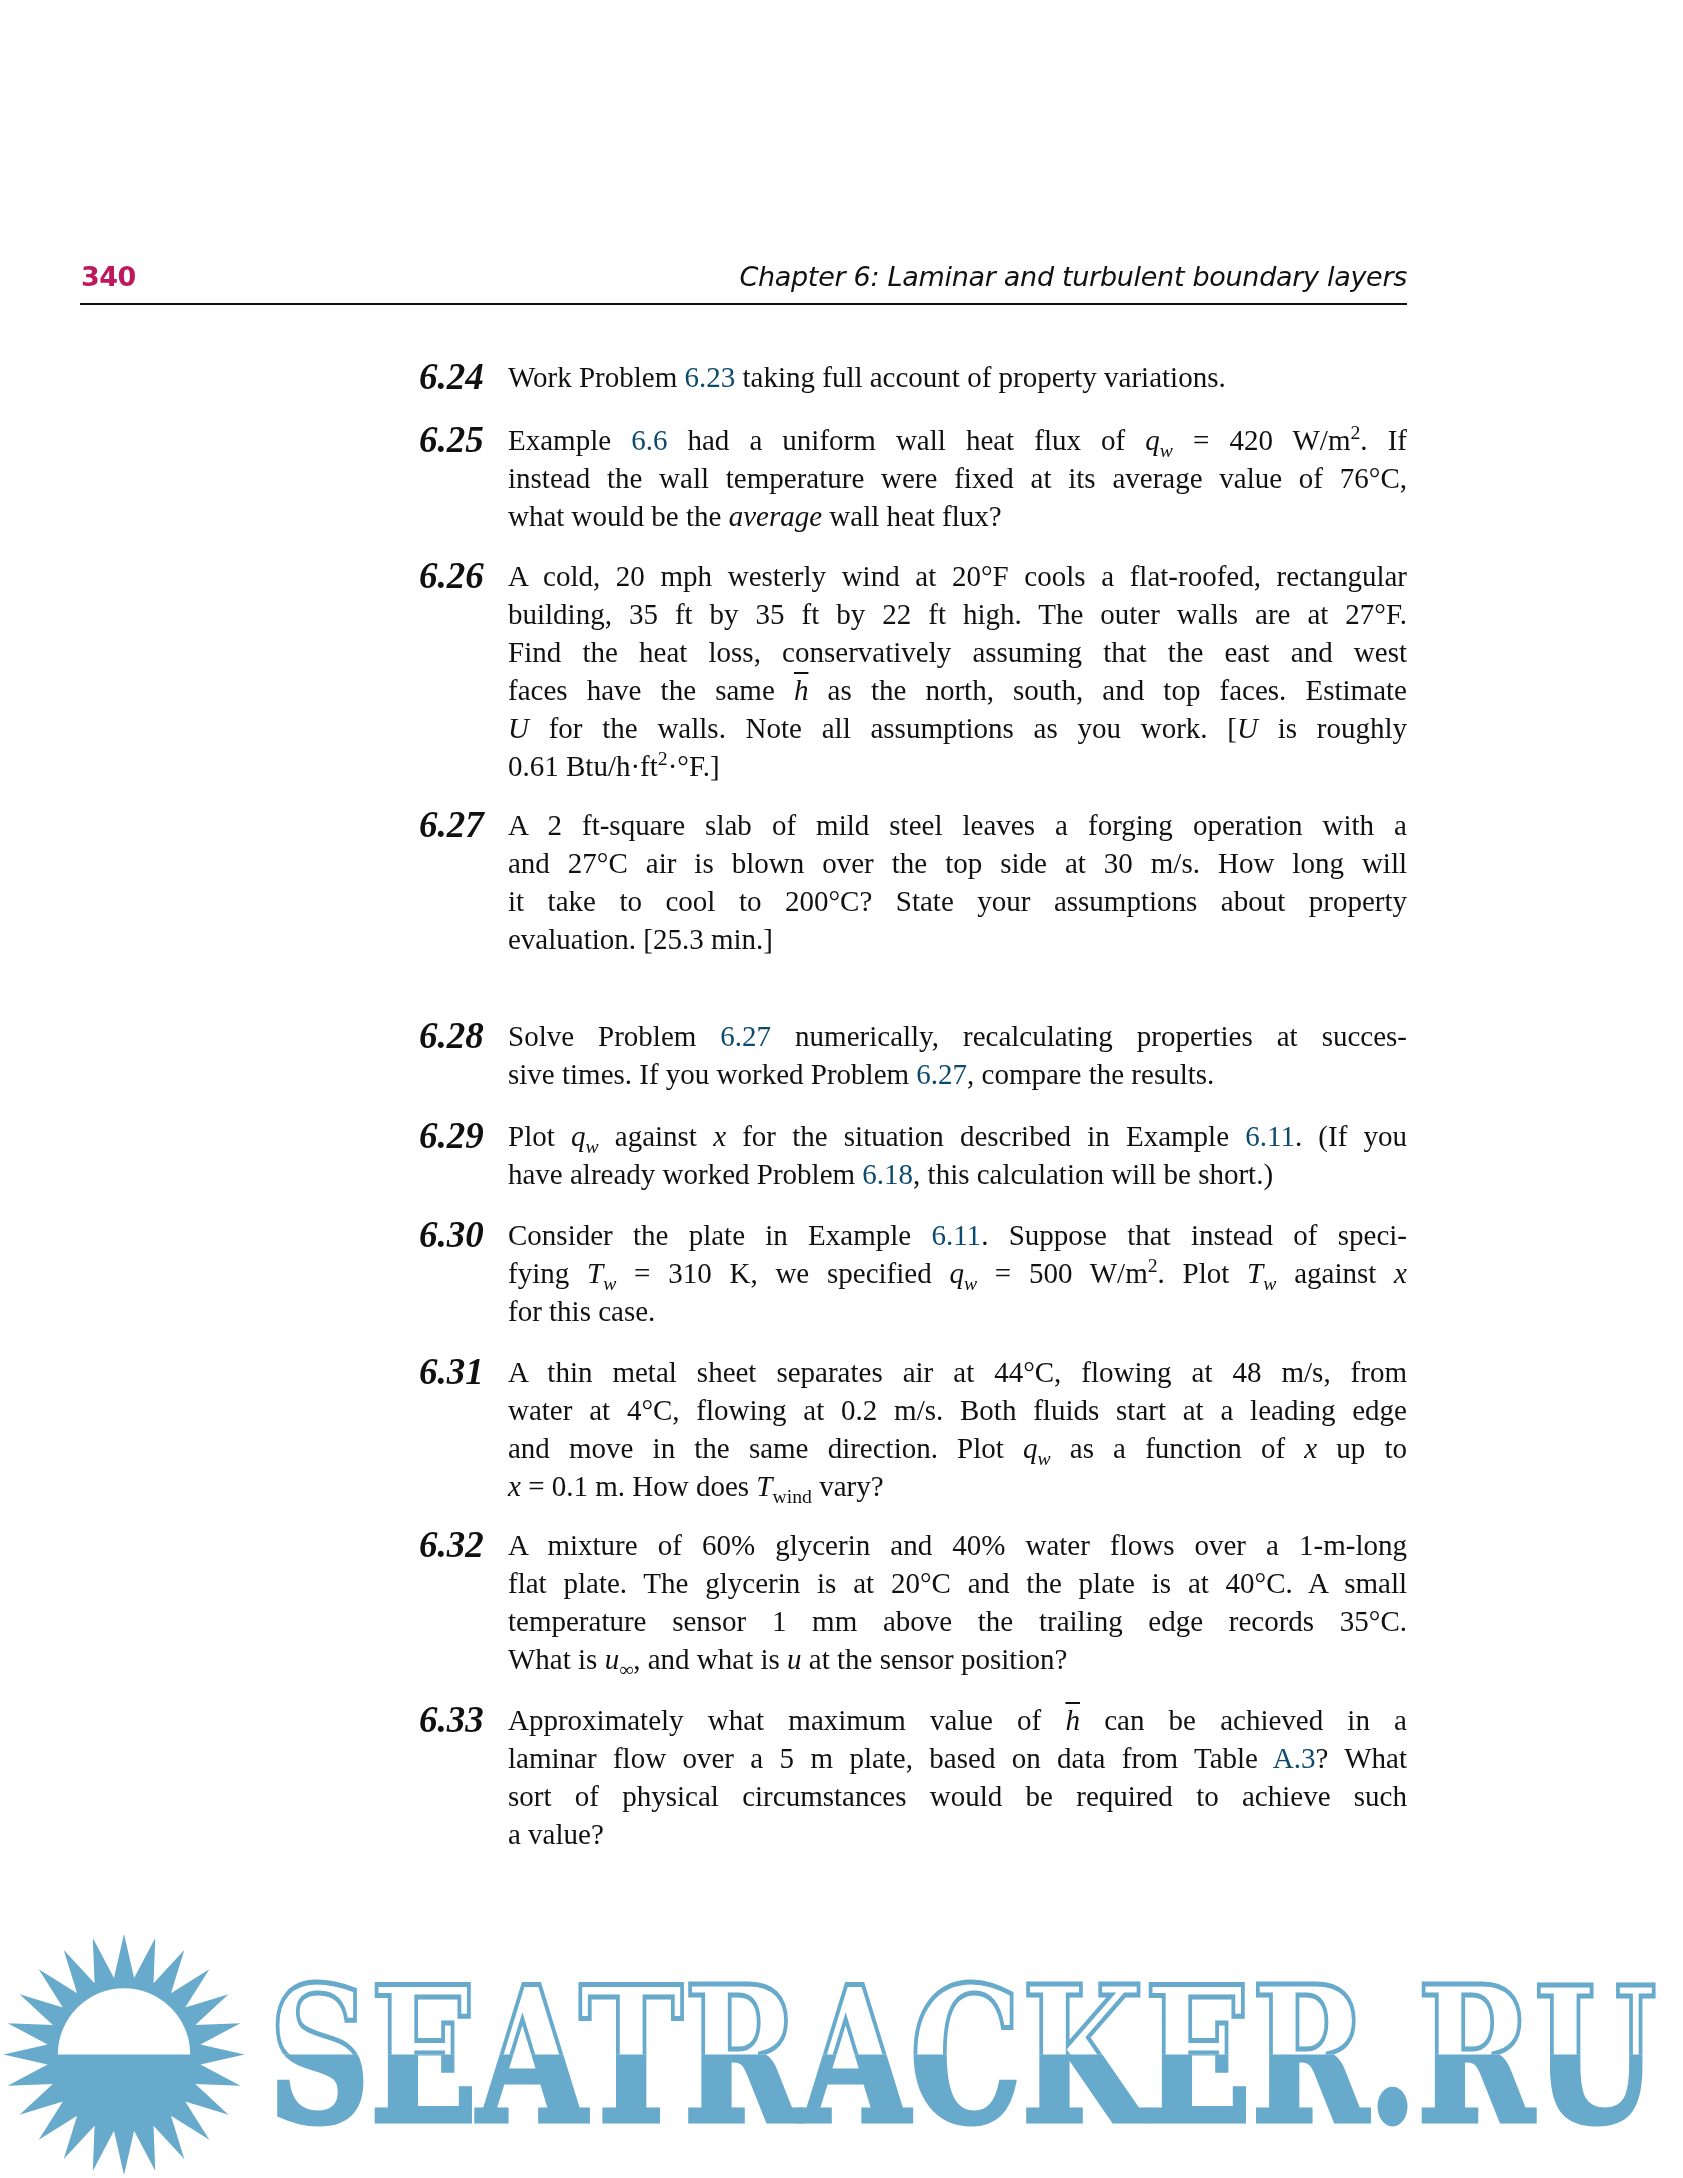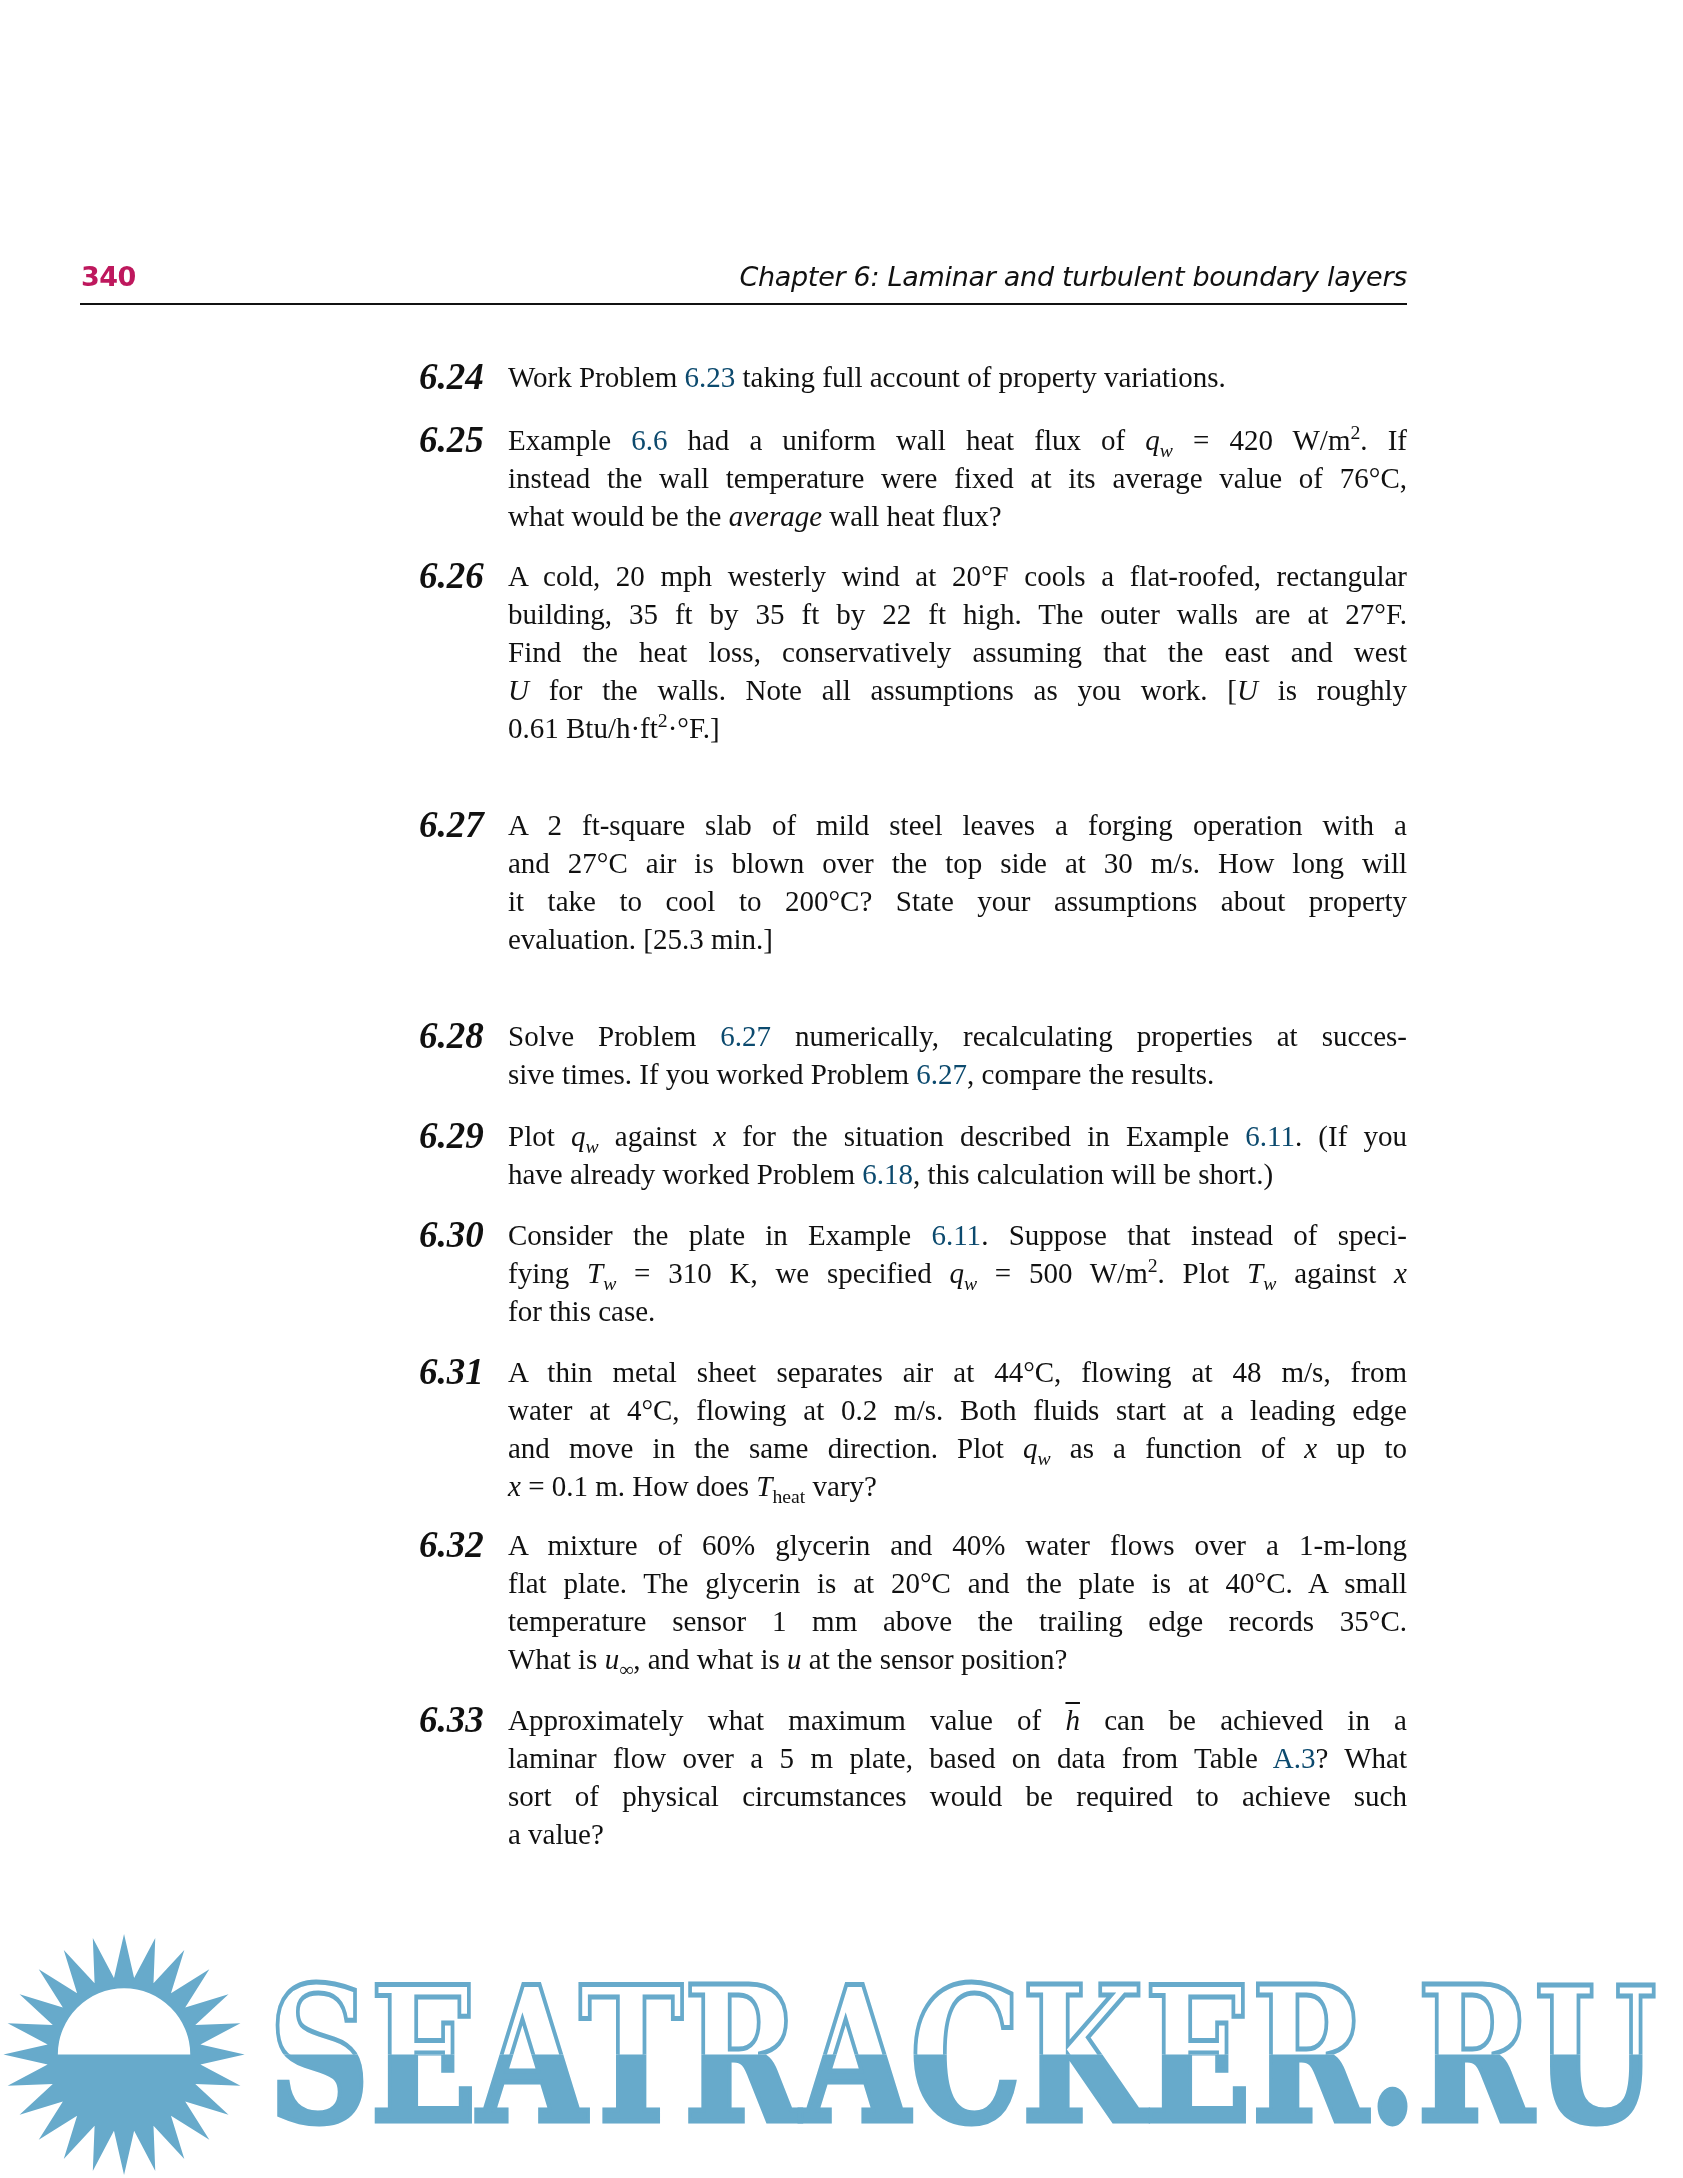--- a/index.html
+++ b/index.html
@@ -41,20 +41,21 @@
         <span class="line"><span>instead the wall temperature were fixed at its average value of 76°C,</span></span>
         <span class="line last"><span>what would be the </span><span class="math">average</span><span> wall heat flux?</span></span>
       </div>
     </div>
     <div class="problem" style="top: 557px;">
       <span class="problem-number">6.26</span>
       <div class="problem-body">
         <span class="line"><span>A cold, 20 mph westerly wind at 20°F cools a flat-roofed, rectangular</span></span>
         <span class="line"><span>building, 35 ft by 35 ft by 22 ft high. The outer walls are at 27°F.</span></span>
         <span class="line"><span>Find the heat loss, conservatively assuming that the east and west</span></span>
+        <span class="line"><span>faces have the same </span><span class="math ov">h</span><span> as the north, south, and top faces. Estimate</span></span>
         <span class="line"><span class="math">U</span><span> for the walls. Note all assumptions as you work. [</span><span class="math">U</span><span> is roughly</span></span>
         <span class="line last"><span>0.61 Btu/h·ft</span><sup>2</sup><span>·°F.]</span></span>
       </div>
     </div>
     <div class="problem" style="top: 806px;">
       <span class="problem-number">6.27</span>
       <div class="problem-body">
         <span class="line"><span>A 2 ft-square slab of mild steel leaves a forging operation with a</span></span>
         <span class="line"><span>and 27°C air is blown over the top side at 30 m/s. How long will</span></span>
         <span class="line"><span>it take to cool to 200°C? State your assumptions about property</span></span>
@@ -82,21 +83,21 @@
         <span class="line"><span>fying </span><span class="math">T</span><sub class="math">w</sub><span> = 310 K, we specified </span><span class="math">q</span><sub class="math">w</sub><span> = 500 W/m</span><sup>2</sup><span>. Plot </span><span class="math">T</span><sub class="math">w</sub><span> against </span><span class="math">x</span></span>
         <span class="line last"><span>for this case.</span></span>
       </div>
     </div>
     <div class="problem" style="top: 1353px;">
       <span class="problem-number">6.31</span>
       <div class="problem-body">
         <span class="line"><span>A thin metal sheet separates air at 44°C, flowing at 48 m/s, from</span></span>
         <span class="line"><span>water at 4°C, flowing at 0.2 m/s. Both fluids start at a leading edge</span></span>
         <span class="line"><span>and move in the same direction. Plot </span><span class="math">q</span><sub class="math">w</sub><span> as a function of </span><span class="math">x</span><span> up to</span></span>
-        <span class="line last"><span class="math">x</span><span> = 0.1 m. How does </span><span class="math">T</span><sub>heat</sub><span> vary?</span></span>
+        <span class="line last"><span class="math">x</span><span> = 0.1 m. How does </span><span class="math">T</span><sub>wind</sub><span> vary?</span></span>
       </div>
     </div>
     <div class="problem" style="top: 1526px;">
       <span class="problem-number">6.32</span>
       <div class="problem-body">
         <span class="line"><span>A mixture of 60% glycerin and 40% water flows over a 1-m-long</span></span>
         <span class="line"><span>flat plate. The glycerin is at 20°C and the plate is at 40°C. A small</span></span>
         <span class="line"><span>temperature sensor 1 mm above the trailing edge records 35°C.</span></span>
         <span class="line last"><span>What is </span><span class="math">u</span><sub>∞</sub><span>, and what is </span><span class="math">u</span><span> at the sensor position?</span></span>
       </div>

